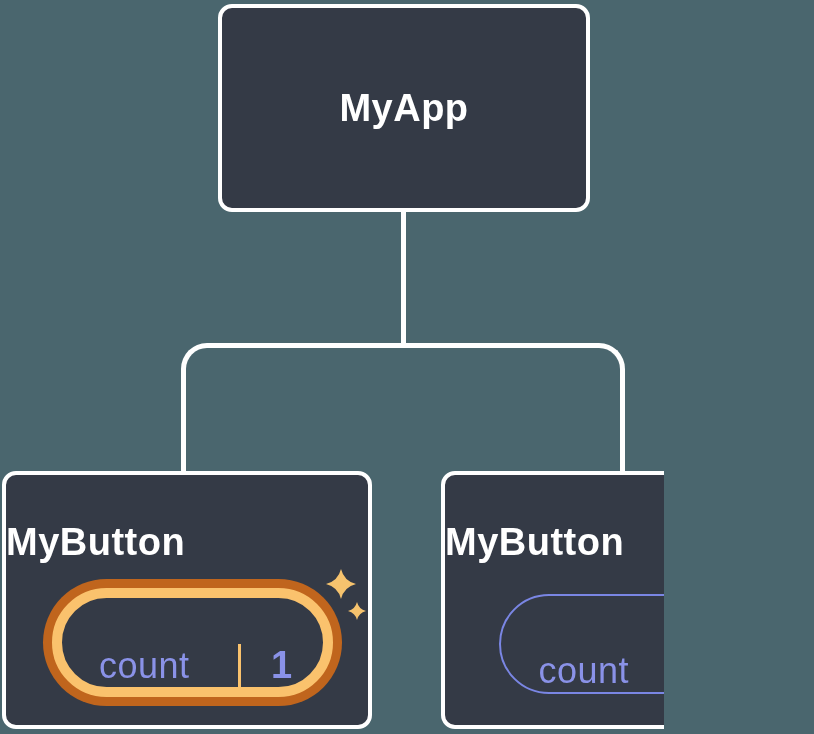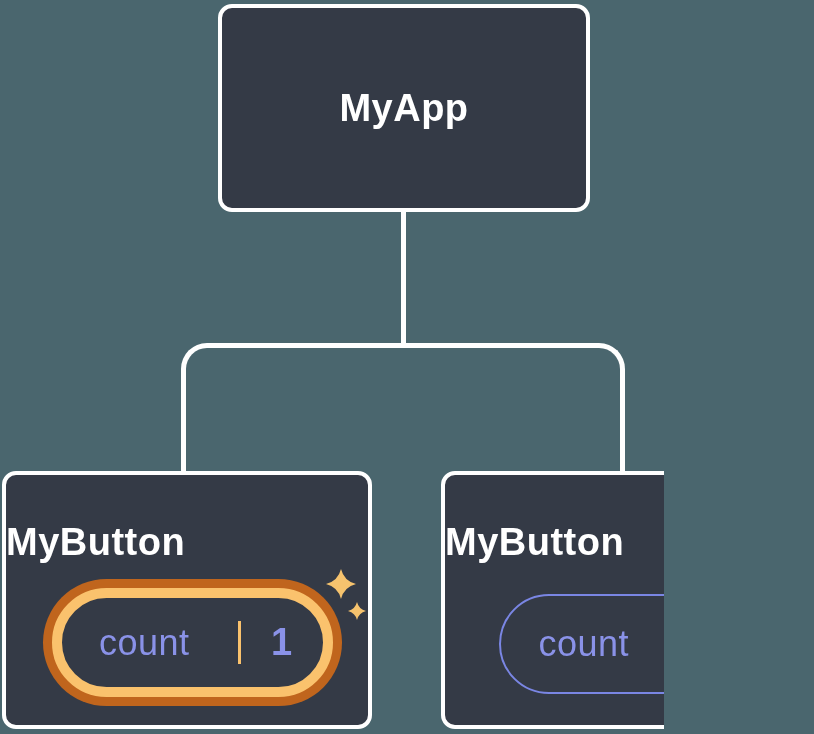--- a/index.html
+++ b/index.html
@@ -67,21 +67,21 @@
   .node-left { left: 2px; width: 370px; }
   .node-right { left: 441px; width: 371px; }
   .child-title {
     position: absolute;
     left: 0; right: 0; top: 46px;
     text-align: left;
   }
   .state-pill {
     position: absolute;
     display: flex;
-    align-items: center;
+    align-items: flex-end;
     border-radius: 999px;
     background: var(--node-bg);
     gap: 11px;
   }
   .state-pill .cell {
     display: flex;
     align-items: center;
     justify-content: center;
     color: var(--state-text);
     font-size: 36px;

